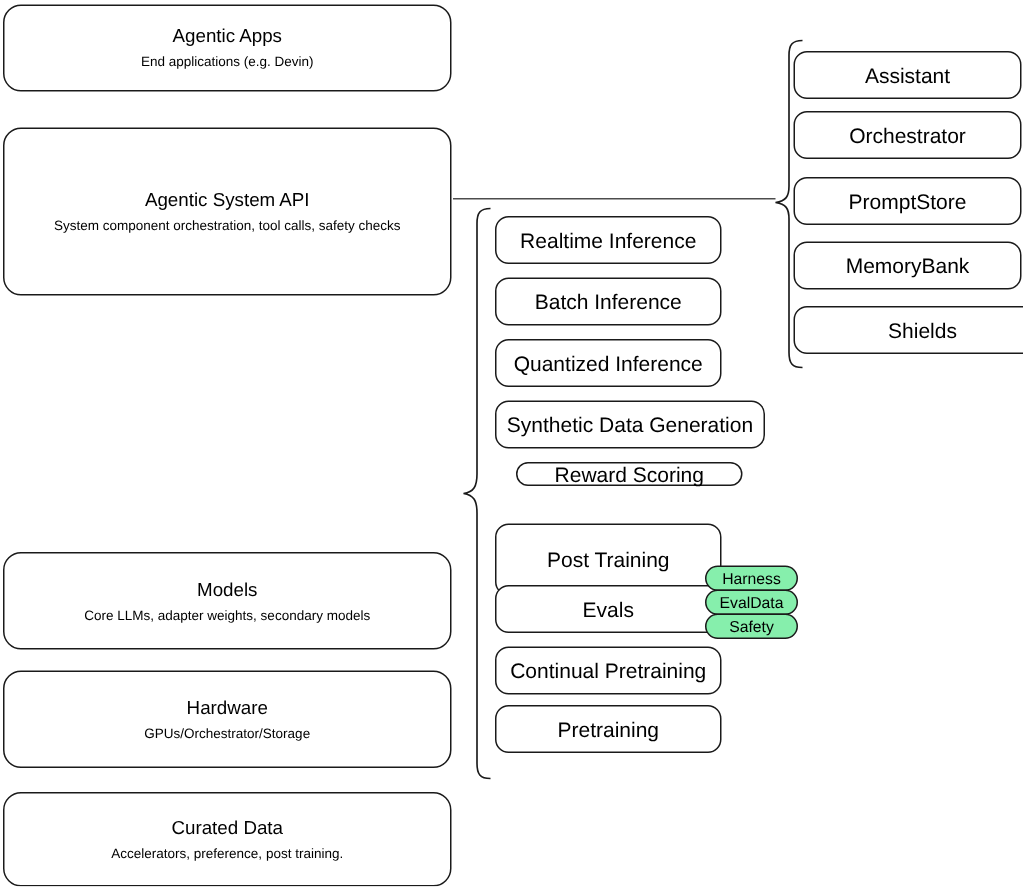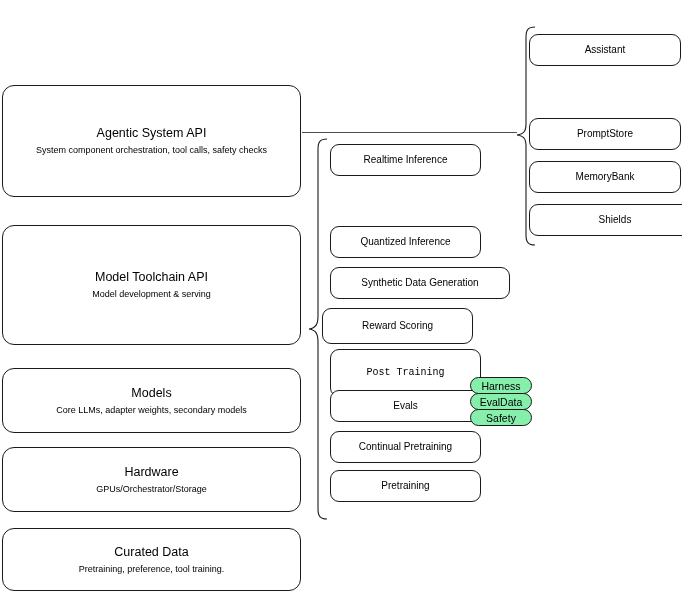--- a/index.html
+++ b/index.html
@@ -44,21 +44,21 @@
   }
   .layer-box .title {
     font-size: 12.5px;
   }
   .mid-box,
   .right-box {
     border-radius: 9px;
   }
   .mid-box .title,
   .right-box .title {
-    font-size: 10px;
+    font-size: 14px;
     line-height: 14px;
   }
   .pill {
     position: absolute;
     box-sizing: border-box;
     border: 1px solid #1a1a1a;
     border-radius: 11px;
     background: #86efac;
     display: flex;
     align-items: center;
@@ -80,71 +80,74 @@
     fill: none;
     stroke: #1a1a1a;
     stroke-width: 1.1;
   }
 </style>
 </head>
 <body>
 
 <div id="canvas">
 
+  <div class="box layer-box" style="left:2px; top:3px; width:299px; height:58px;">
+    <div class="title">Agentic Apps</div>
+    <div class="subtitle">End applications (e.g. Devin)</div>
+  </div>
 
   <div class="box layer-box" style="left:2px; top:85px; width:299px; height:112px;">
     <div class="title">Agentic System API</div>
     <div class="subtitle">System component orchestration, tool calls, safety checks</div>
   </div>
 
-  <div class="box layer-box" style="left:2px; top:225px; width:299px; height:120px;">
-    <div class="title">Model Toolchain API</div>
-    <div class="subtitle">Model development &amp; serving</div>
-  </div>
 
   <div class="box layer-box" style="left:2px; top:368px; width:299px; height:65px;">
     <div class="title">Models</div>
     <div class="subtitle">Core LLMs, adapter weights, secondary models</div>
   </div>
 
   <div class="box layer-box" style="left:2px; top:447px; width:299px; height:65px;">
     <div class="title">Hardware</div>
     <div class="subtitle">GPUs/Orchestrator/Storage</div>
   </div>
 
   <div class="box layer-box" style="left:2px; top:528px; width:299px; height:63px;">
     <div class="title">Curated Data</div>
-    <div class="subtitle">Pretraining, preference, tool training.</div>
+    <div class="subtitle">Accelerators, preference, post training.</div>
   </div>
 
   <div class="connector" style="left:302px; top:132px; width:215px; height:1px;"></div>
 
   <svg class="brace" style="left:305px; top:138px;" width="26" height="382" viewBox="0 0 26 382">
     <path d="M 22 1
              C 15 1, 13 4, 13 11
              L 13 178
              C 13 186, 11 190, 4 191
              C 11 192, 13 196, 13 204
              L 13 371
              C 13 378, 15 381, 22 381"></path>
   </svg>
 
   <div class="box mid-box" style="left:330px; top:144px; width:151px; height:32px;">
     <div class="title">Realtime Inference</div>
   </div>
+  <div class="box mid-box" style="left:330px; top:185px; width:151px; height:32px;">
+    <div class="title">Batch Inference</div>
+  </div>
   <div class="box mid-box" style="left:330px; top:226px; width:151px; height:32px;">
     <div class="title">Quantized Inference</div>
   </div>
   <div class="box mid-box" style="left:330px; top:267px; width:180px; height:32px;">
     <div class="title">Synthetic Data Generation</div>
   </div>
-  <div class="box mid-box" style="left:322px; top:308px; width:151px; height:36px;">
+  <div class="box mid-box" style="left:344px; top:308px; width:151px; height:16px;">
     <div class="title">Reward Scoring</div>
   </div>
-  <div class="box mid-box" style="left:330px; top:349px; width:151px; height:48px;font-family:Liberation Mono, monospace;">
+  <div class="box mid-box" style="left:330px; top:349px; width:151px; height:48px;">
     <div class="title">Post Training</div>
   </div>
   <div class="box mid-box" style="left:330px; top:390px; width:151px; height:32px;text-align:right;">
     <div class="title">Evals</div>
   </div>
   <div class="box mid-box" style="left:330px; top:431px; width:151px; height:32px;">
     <div class="title">Continual Pretraining</div>
   </div>
   <div class="box mid-box" style="left:330px; top:470px; width:151px; height:32px;">
     <div class="title">Pretraining</div>
@@ -166,20 +169,23 @@
              L 13 98
              C 13 105, 11 108, 4 109
              C 11 110, 13 113, 13 120
              L 13 209
              C 13 216, 15 219, 22 219"></path>
   </svg>
 
   <div class="box right-box" style="left:529px; top:34px; width:152px; height:32px;">
     <div class="title">Assistant</div>
   </div>
+  <div class="box right-box" style="left:529px; top:74px; width:152px; height:32px;">
+    <div class="title">Orchestrator</div>
+  </div>
   <div class="box right-box" style="left:529px; top:118px; width:152px; height:32px;">
     <div class="title">PromptStore</div>
   </div>
   <div class="box right-box" style="left:529px; top:161px; width:152px; height:32px;">
     <div class="title">MemoryBank</div>
   </div>
   <div class="box right-box" style="left:529px; top:204px; width:172px; height:32px;">
     <div class="title">Shields</div>
   </div>
 

